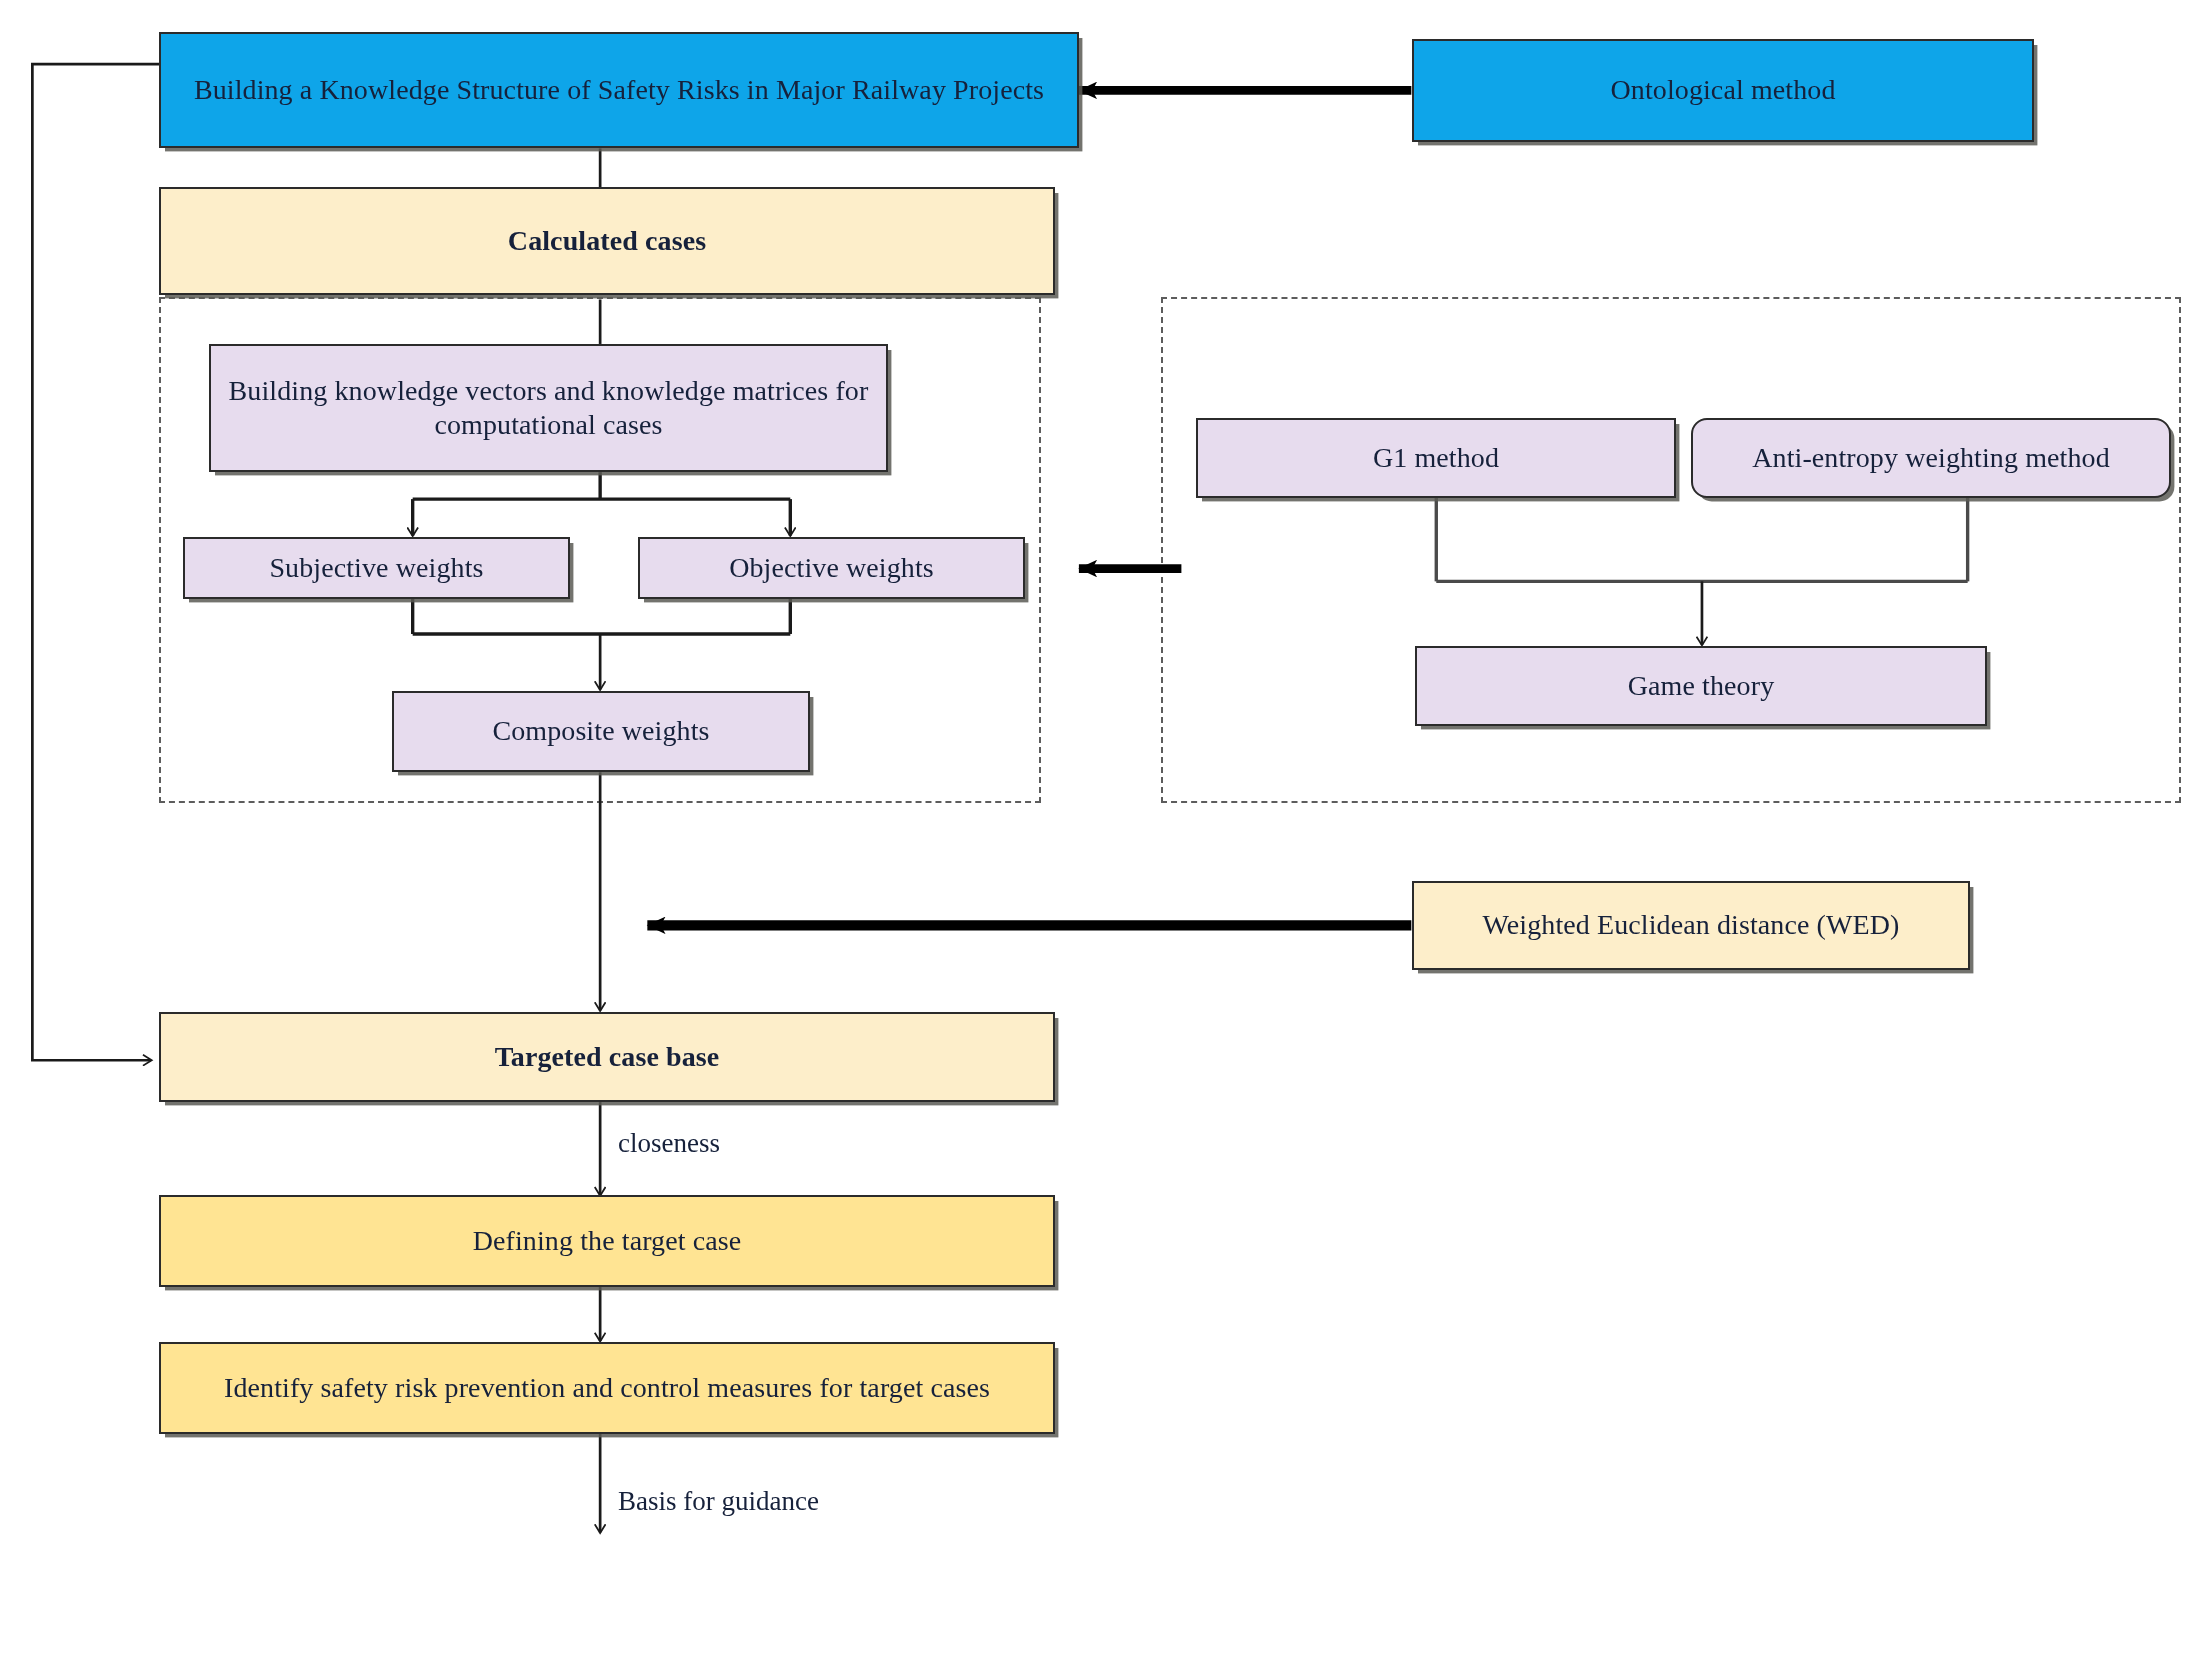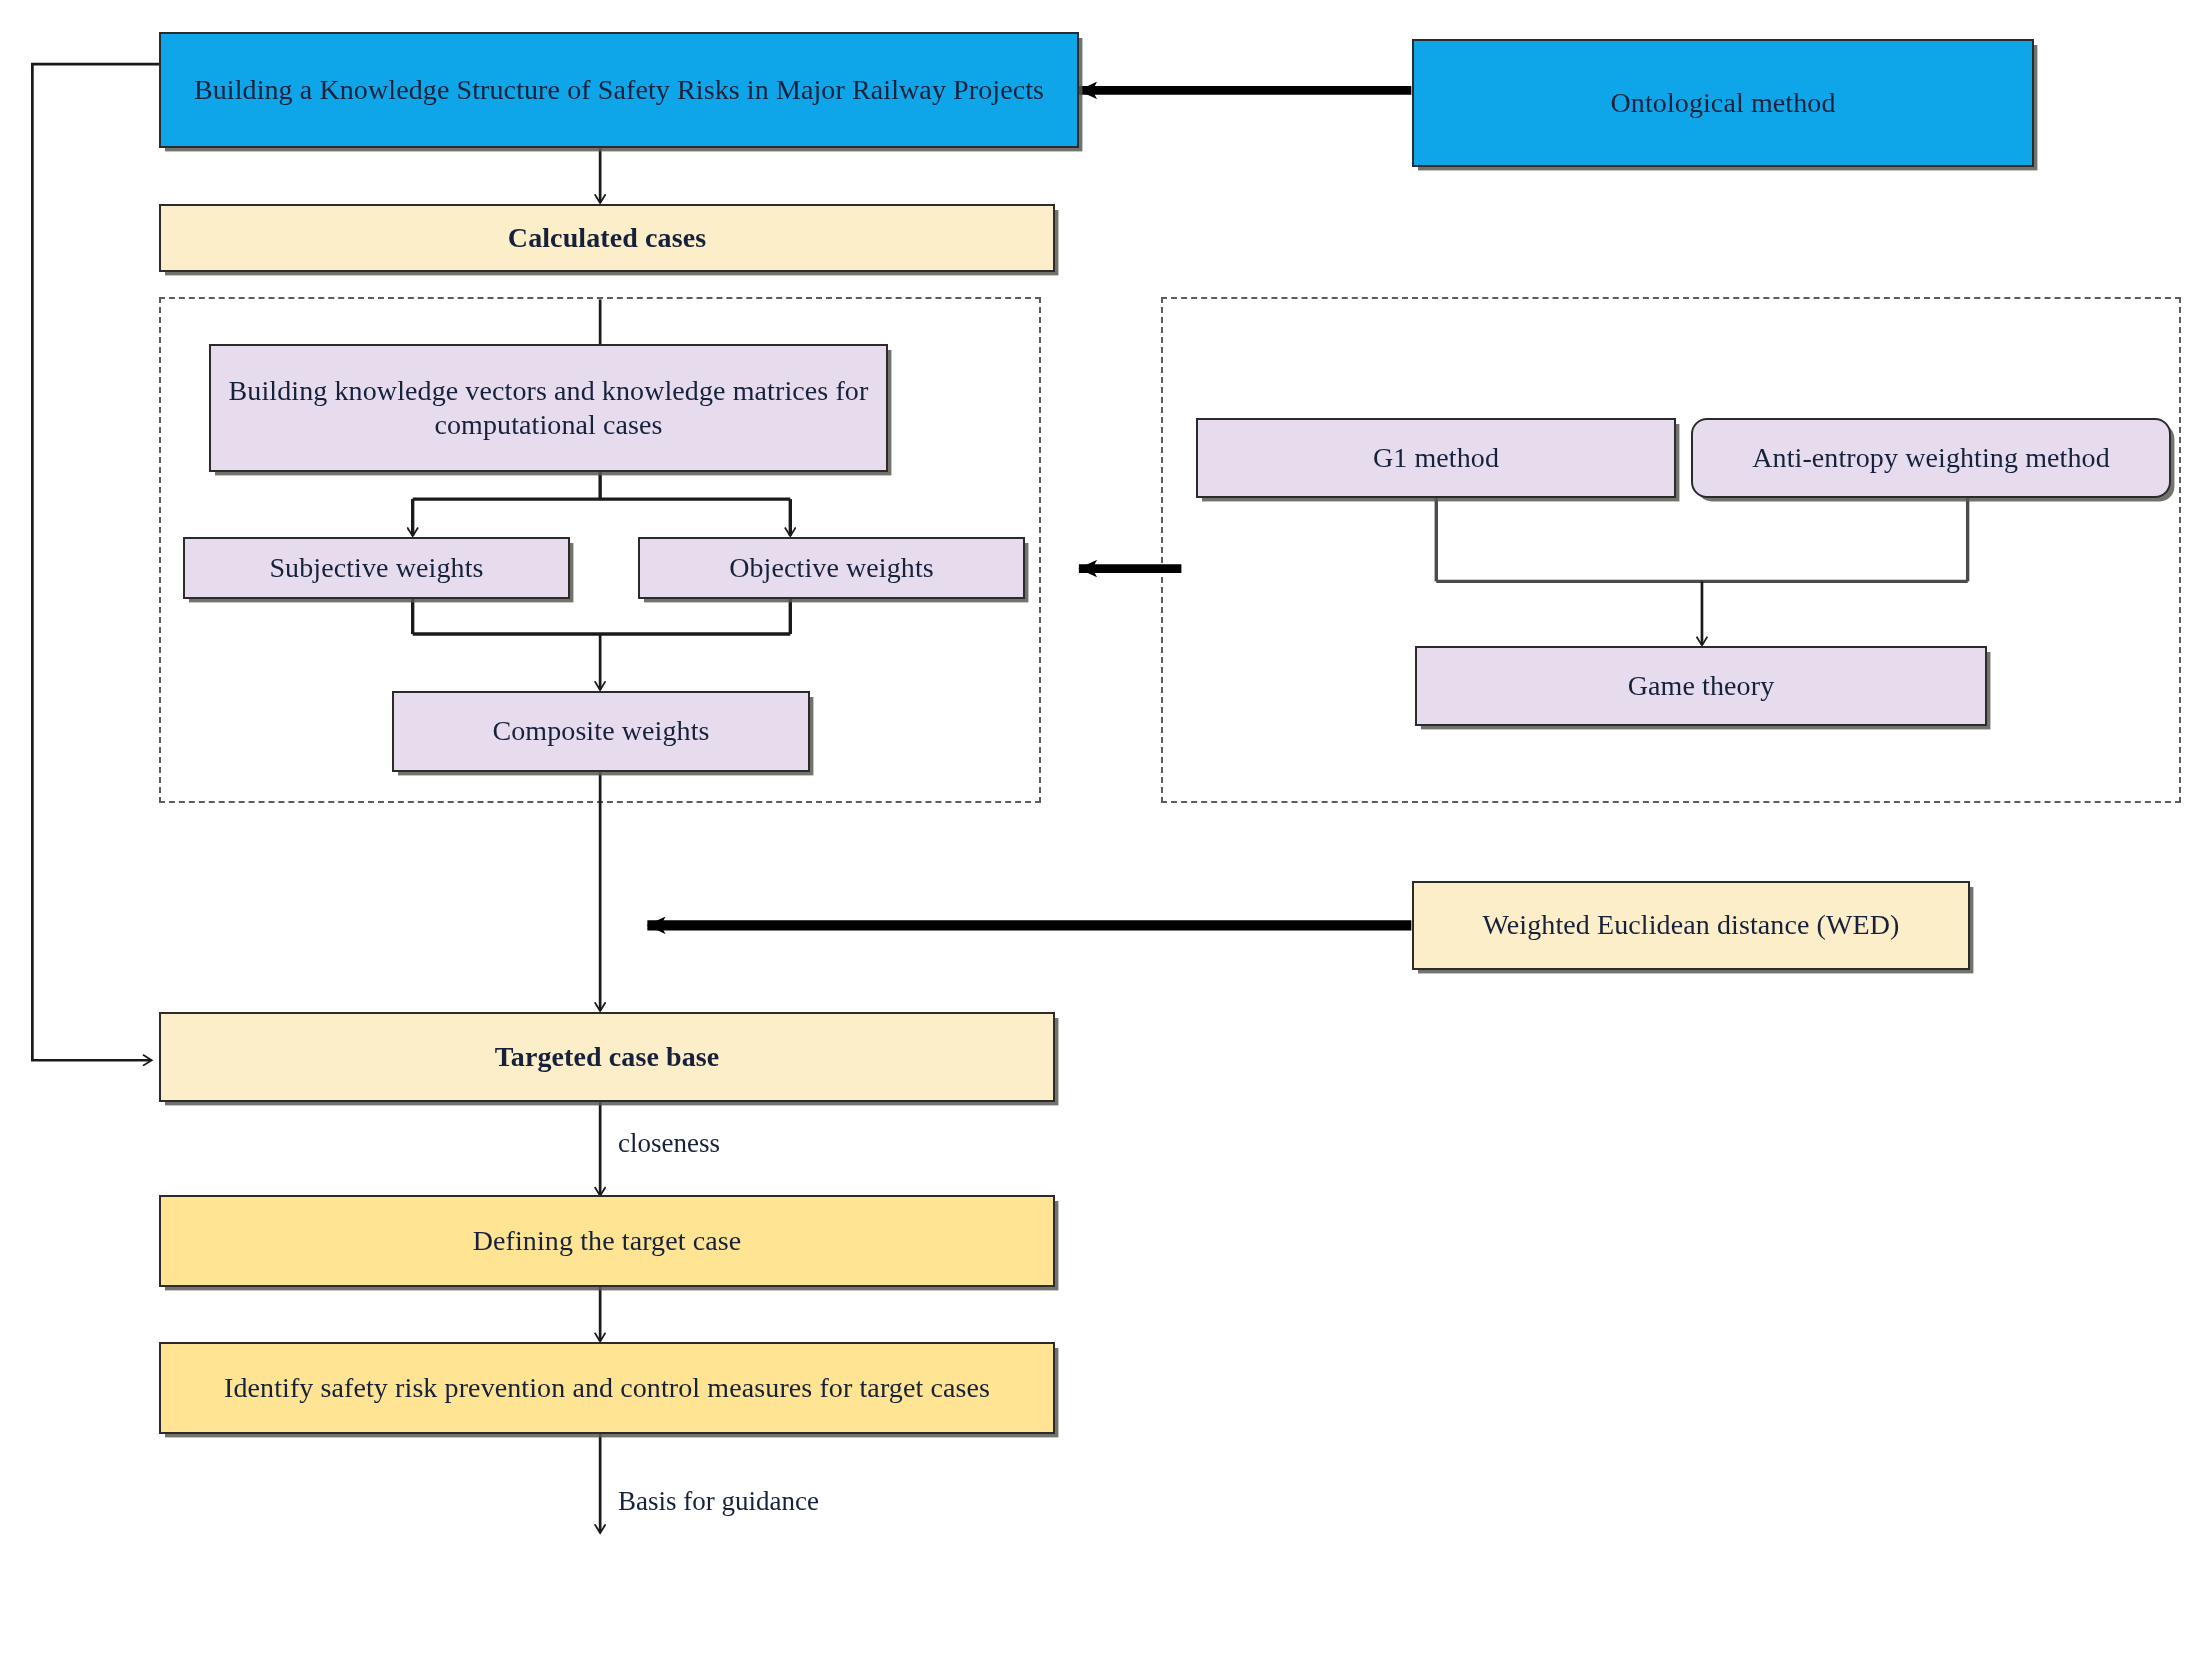--- a/index.html
+++ b/index.html
@@ -110,25 +110,25 @@
 
     <path d="M890,1908 L890,1988" fill="none" stroke="#1a1a1a" stroke-width="4" marker-end="url(#ah-thin)"></path>
 
     <path d="M890,2126 L890,2272" fill="none" stroke="#1a1a1a" stroke-width="4" marker-end="url(#ah-thin)"></path>
   </svg>
 
   <div class="node green" style="left:159px; top:32px; width:920px; height:116px;">
     <span>Building a Knowledge Structure of Safety Risks in Major Railway Projects</span>
   </div>
 
-  <div class="node green" style="left:1412px; top:39px; width:622px; height:128px;">
+  <div class="node green" style="left:1412px; top:39px; width:622px; height:103px;">
     <span>Ontological method</span>
   </div>
 
-  <div class="node cream bold" style="left:159px; top:204px; width:896px; height:68px;">
+  <div class="node cream bold" style="left:159px; top:187px; width:896px; height:108px;">
     <span>Calculated cases</span>
   </div>
 
   <div class="node lilac" style="left:209px; top:344px; width:679px; height:128px;">
     <span>Building knowledge vectors and knowledge matrices for computational cases</span>
   </div>
 
   <div class="node lilac" style="left:183px; top:537px; width:387px; height:62px;">
     <span>Subjective weights</span>
   </div>

